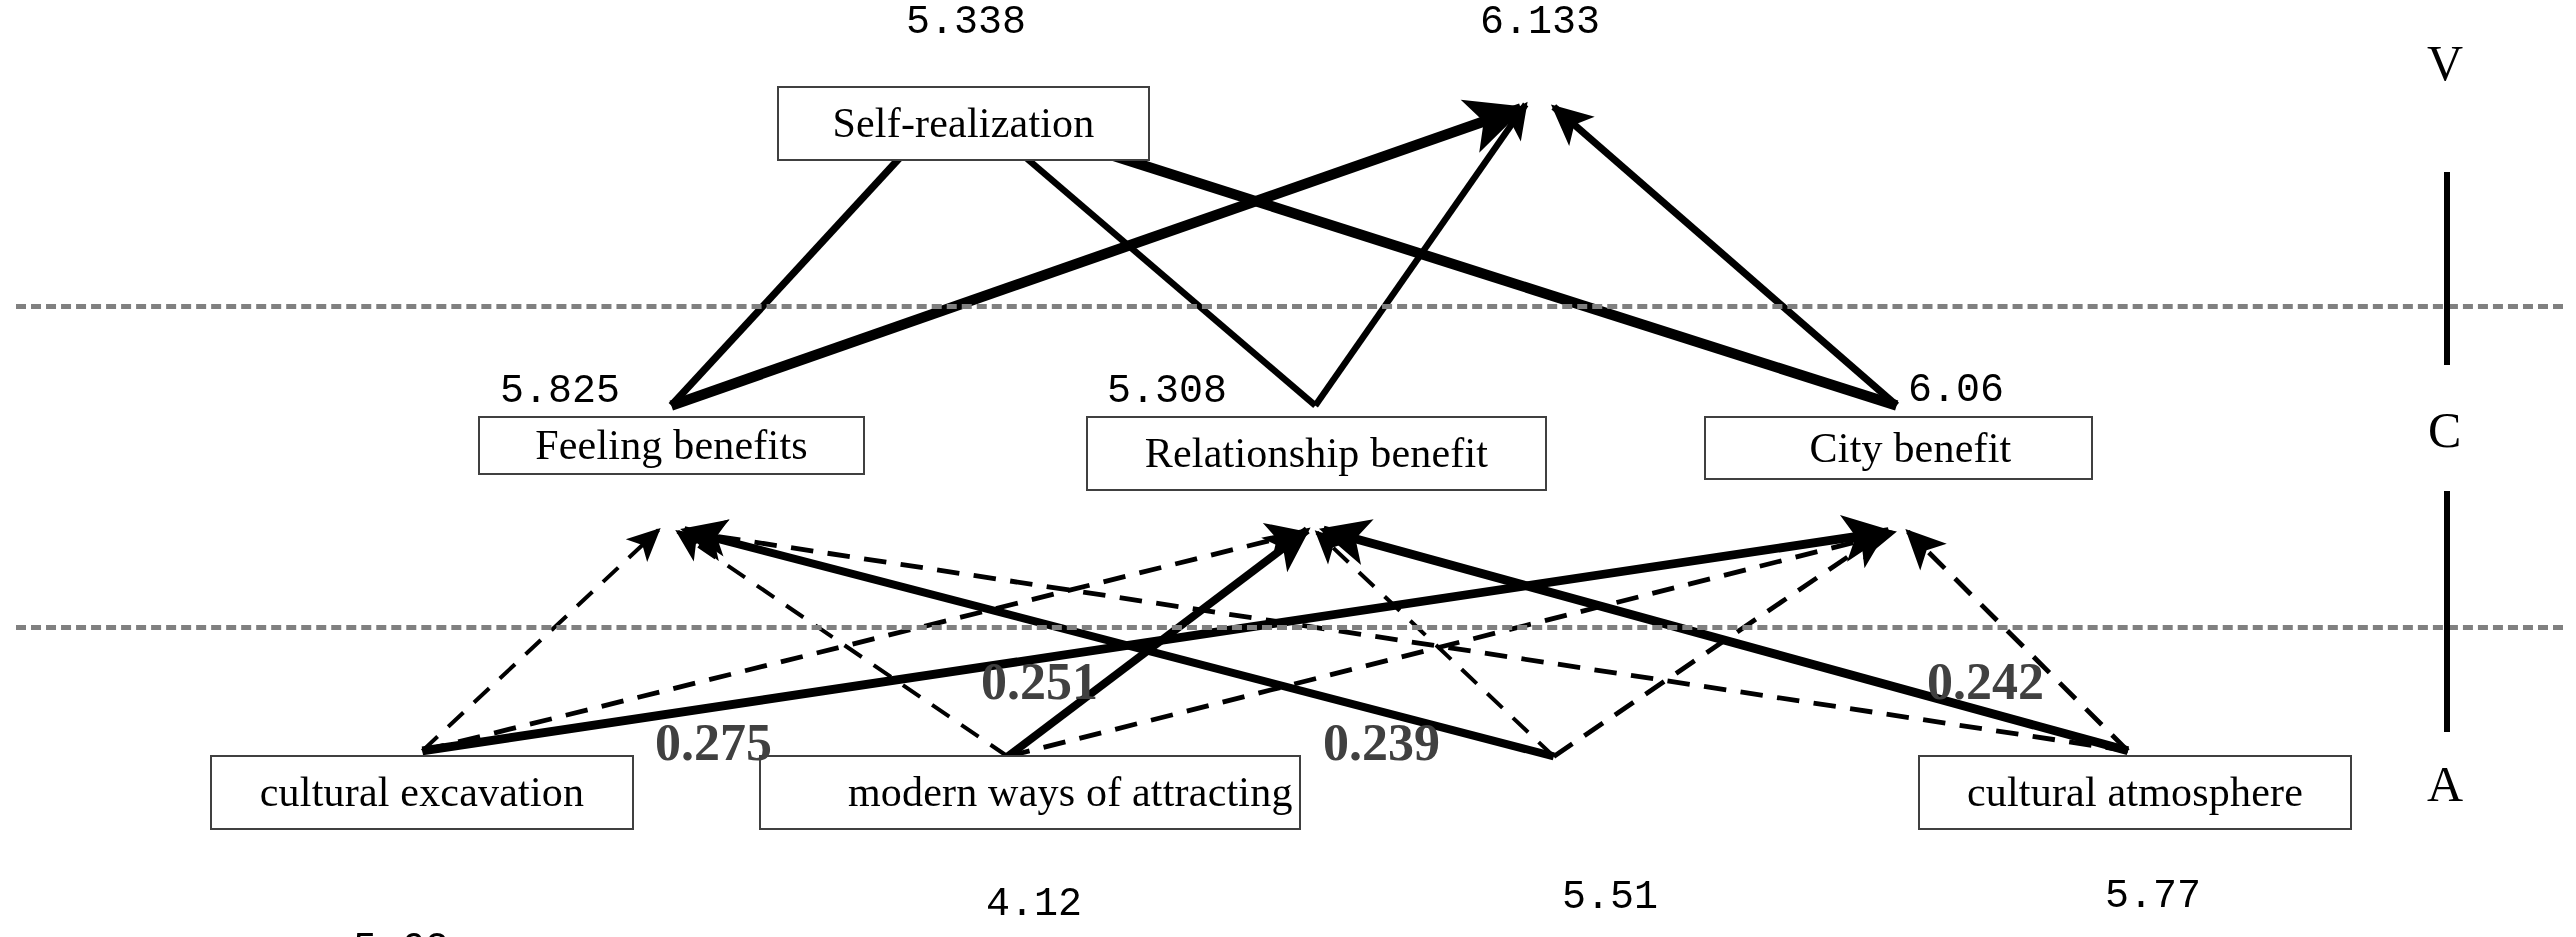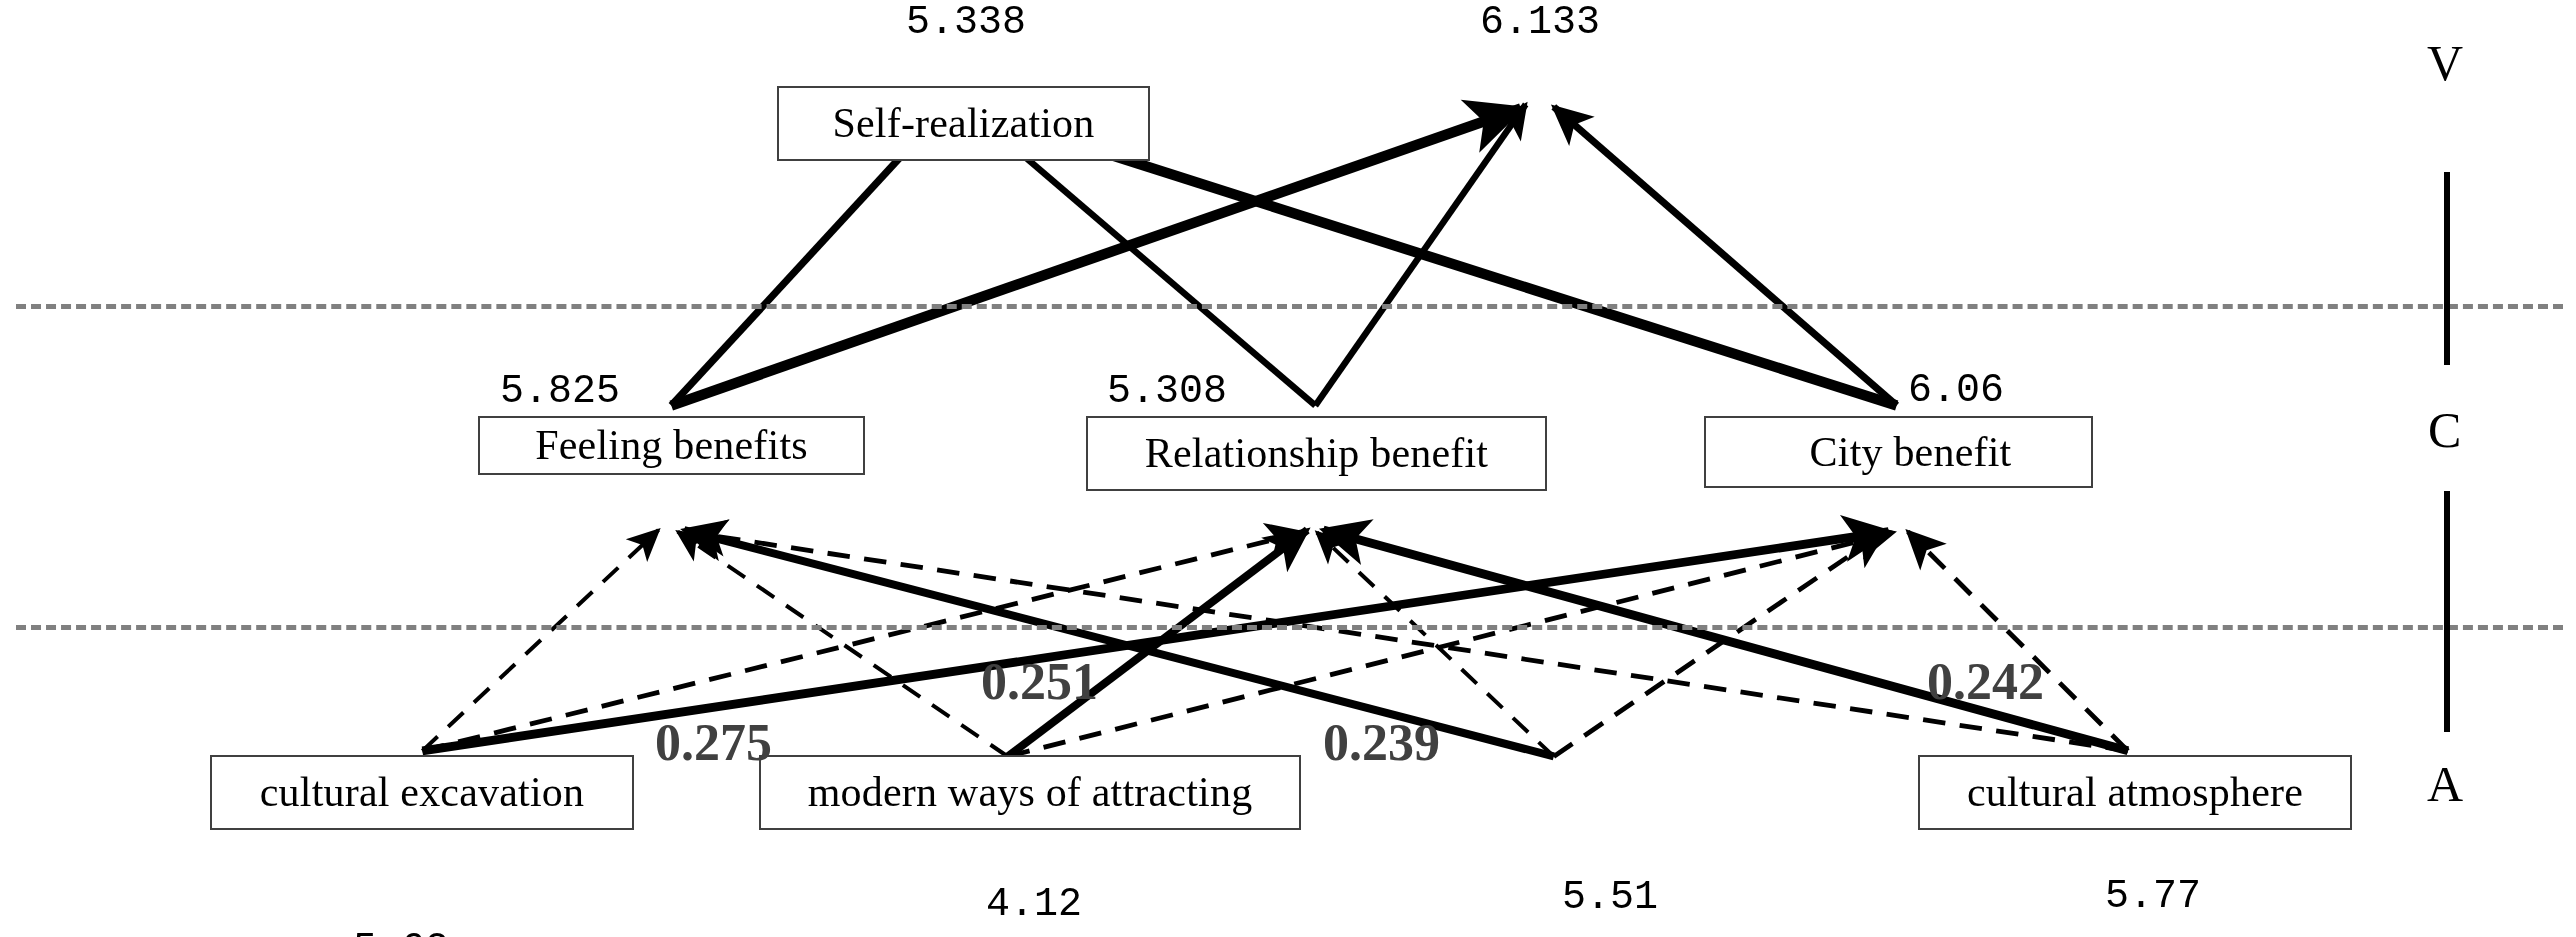--- a/index.html
+++ b/index.html
@@ -131,35 +131,35 @@
   <div class="node" style="left:478px;top:416px;width:387px;height:59px;">
     <span class="node-label">Feeling benefits</span>
   </div>
 
   <div class="val" style="left:1107px;top:369px;">5.308</div>
   <div class="node" style="left:1086px;top:416px;width:461px;height:75px;">
     <span class="node-label">Relationship benefit</span>
   </div>
 
   <div class="val" style="left:1908px;top:368px;">6.06</div>
-  <div class="node" style="left:1704px;top:416px;width:389px;height:72px;padding-left:24px;">
+  <div class="node" style="left:1704px;top:416px;width:389px;height:64px;padding-left:24px;">
     <span class="node-label">City benefit</span>
   </div>
 
   <div class="edge-weight" style="left:655px;top:713px;">0.275</div>
   <div class="edge-weight" style="left:981px;top:652px;">0.251</div>
   <div class="edge-weight" style="left:1323px;top:713px;">0.239</div>
   <div class="edge-weight" style="left:1927px;top:652px;">0.242</div>
 
   <div class="node" style="left:210px;top:755px;width:424px;height:75px;">
     <span class="node-label">cultural excavation</span>
   </div>
   <div class="val" style="left:353px;top:927px;">5.62</div>
 
-  <div class="node" style="left:759px;top:755px;width:542px;height:75px;">
+  <div class="node" style="left:759px;top:755px;width:542px;height:75px;justify-content:flex-end;">
     <span class="node-label">modern ways of attracting</span>
   </div>
   <div class="val" style="left:986px;top:882px;">4.12</div>
 
   <div class="val" style="left:1562px;top:875px;">5.51</div>
 
   <div class="node" style="left:1918px;top:755px;width:434px;height:75px;">
     <span class="node-label">cultural atmosphere</span>
   </div>
   <div class="val" style="left:2105px;top:874px;">5.77</div>

